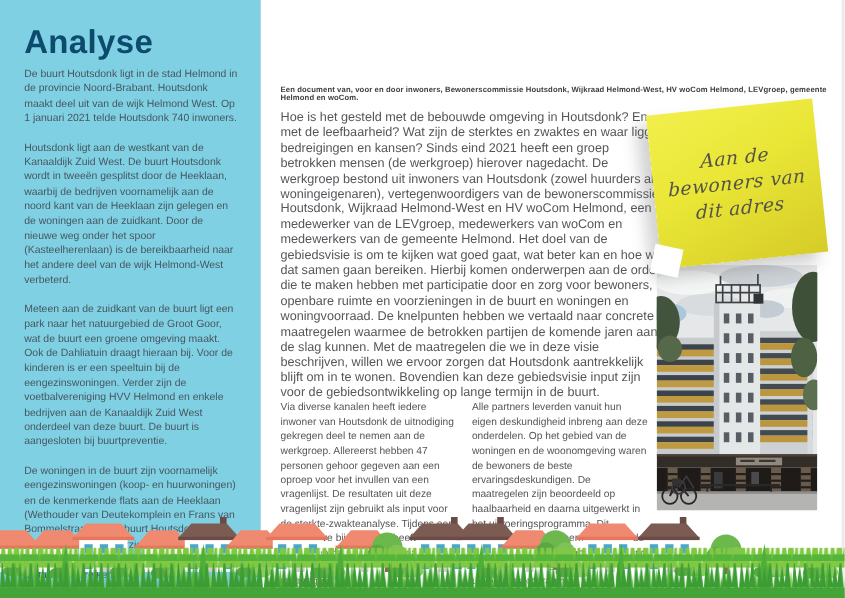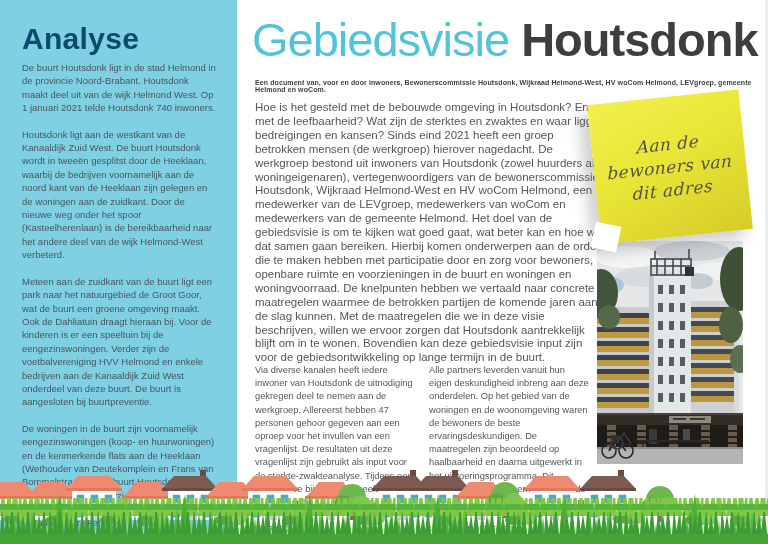--- a/index.html
+++ b/index.html
@@ -52,21 +52,20 @@
   <aside class="sidebar">
     <h2 class="sidebar-heading">Analyse</h2>
     <div class="sidebar-text">
       <p>De buurt Houtsdonk ligt in de stad Helmond in de provincie Noord-Brabant. Houtsdonk maakt deel uit van de wijk Helmond West. Op 1 januari 2021 telde Houtsdonk 740 inwoners.</p>
       <p>Houtsdonk ligt aan de westkant van de Kanaaldijk Zuid West. De buurt Houtsdonk wordt in tweeën gesplitst door de Heeklaan, waarbij de bedrijven voornamelijk aan de noord kant van de Heeklaan zijn gelegen en de woningen aan de zuidkant. Door de nieuwe weg onder het spoor (Kasteelherenlaan) is de bereikbaarheid naar het andere deel van de wijk Helmond-West verbeterd.</p>
       <p>Meteen aan de zuidkant van de buurt ligt een park naar het natuurgebied de Groot Goor, wat de buurt een groene omgeving maakt. Ook de Dahliatuin draagt hieraan bij. Voor de kinderen is er een speeltuin bij de eengezinswoningen. Verder zijn de voetbalvereniging HVV Helmond en enkele bedrijven aan de Kanaaldijk Zuid West onderdeel van deze buurt. De buurt is aangesloten bij buurtpreventie.</p>
       <p>De woningen in de buurt zijn voornamelijk eengezinswoningen (koop- en huurwoningen) en de kenmerkende flats aan de Heeklaan (Wethouder van Deutekomplein en Frans van Bommelstraat). In de buurt Houtsdonk zijn weinig winkels en voorzieningen aanwezig, de meeste worden niet gemist omdat ze op korte afstand te bereiken zijn.</p>
     </div>
   </aside>
 
-  <h1 class="title"><span class="t-light">Gebiedsvisie</span> <span class="t-bold">Houtsdonk</span></h1>
   <p class="subtitle">Een document van, voor en door inwoners, Bewonerscommissie Houtsdonk, Wijkraad Helmond-West, HV woCom Helmond, LEVgroep, gemeente Helmond en woCom.</p>
 
   <p class="intro">Hoe is het gesteld met de bebouwde omgeving in Houtsdonk? En met de leefbaarheid? Wat zijn de sterktes en zwaktes en waar liggen bedreigingen en kansen? Sinds eind 2021 heeft een groep betrokken mensen (de werkgroep) hierover nagedacht. De werkgroep bestond uit inwoners van Houtsdonk (zowel huurders als woningeigenaren), vertegenwoordigers van de bewonerscommissie Houtsdonk, Wijkraad Helmond-West en HV woCom Helmond, een medewerker van de LEVgroep, medewerkers van woCom en medewerkers van de gemeente Helmond. Het doel van de gebiedsvisie is om te kijken wat goed gaat, wat beter kan en hoe we dat samen gaan bereiken. Hierbij komen onderwerpen aan de orde die te maken hebben met participatie door en zorg voor bewoners, openbare ruimte en voorzieningen in de buurt en woningen en woningvoorraad. De knelpunten hebben we vertaald naar concrete maatregelen waarmee de betrokken partijen de komende jaren aan de slag kunnen. Met de maatregelen die we in deze visie beschrijven, willen we ervoor zorgen dat Houtsdonk aantrekkelijk blijft om in te wonen. Bovendien kan deze gebiedsvisie input zijn voor de gebiedsontwikkeling op lange termijn in de buurt.</p>
   <div class="cols">
     <p class="col">Via diverse kanalen heeft iedere inwoner van Houtsdonk de uitnodiging gekregen deel te nemen aan de werkgroep. Allereerst hebben 47 personen gehoor gegeven aan een oproep voor het invullen van een vragenlijst. De resultaten uit deze vragenlijst zijn gebruikt als input voor de sterkte-zwakteanalyse. Tijdens een interactieve bijeenkomst heeft de werkgroep de sterkte-zwakteanalyse gebruikt voor het bedenken van maatregelen.</p>
     <p class="col">Alle partners leverden vanuit hun eigen deskundigheid inbreng aan deze onderdelen. Op het gebied van de woningen en de woonomgeving waren de bewoners de beste ervaringsdeskundigen. De maatregelen zijn beoordeeld op haalbaarheid en daarna uitgewerkt in het uitvoeringsprogramma. Dit document is een samenvatting van de uitkomsten, met een korte beschrijving van de visie en het uitvoeringsprogramma.</p>
   </div>
 
   <figure class="photo">
     <svg width="146" height="223" viewBox="0 0 146 223">

